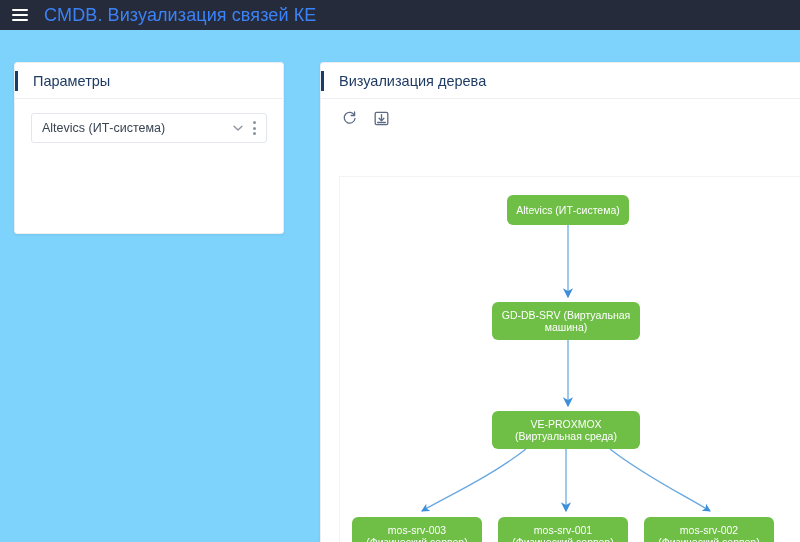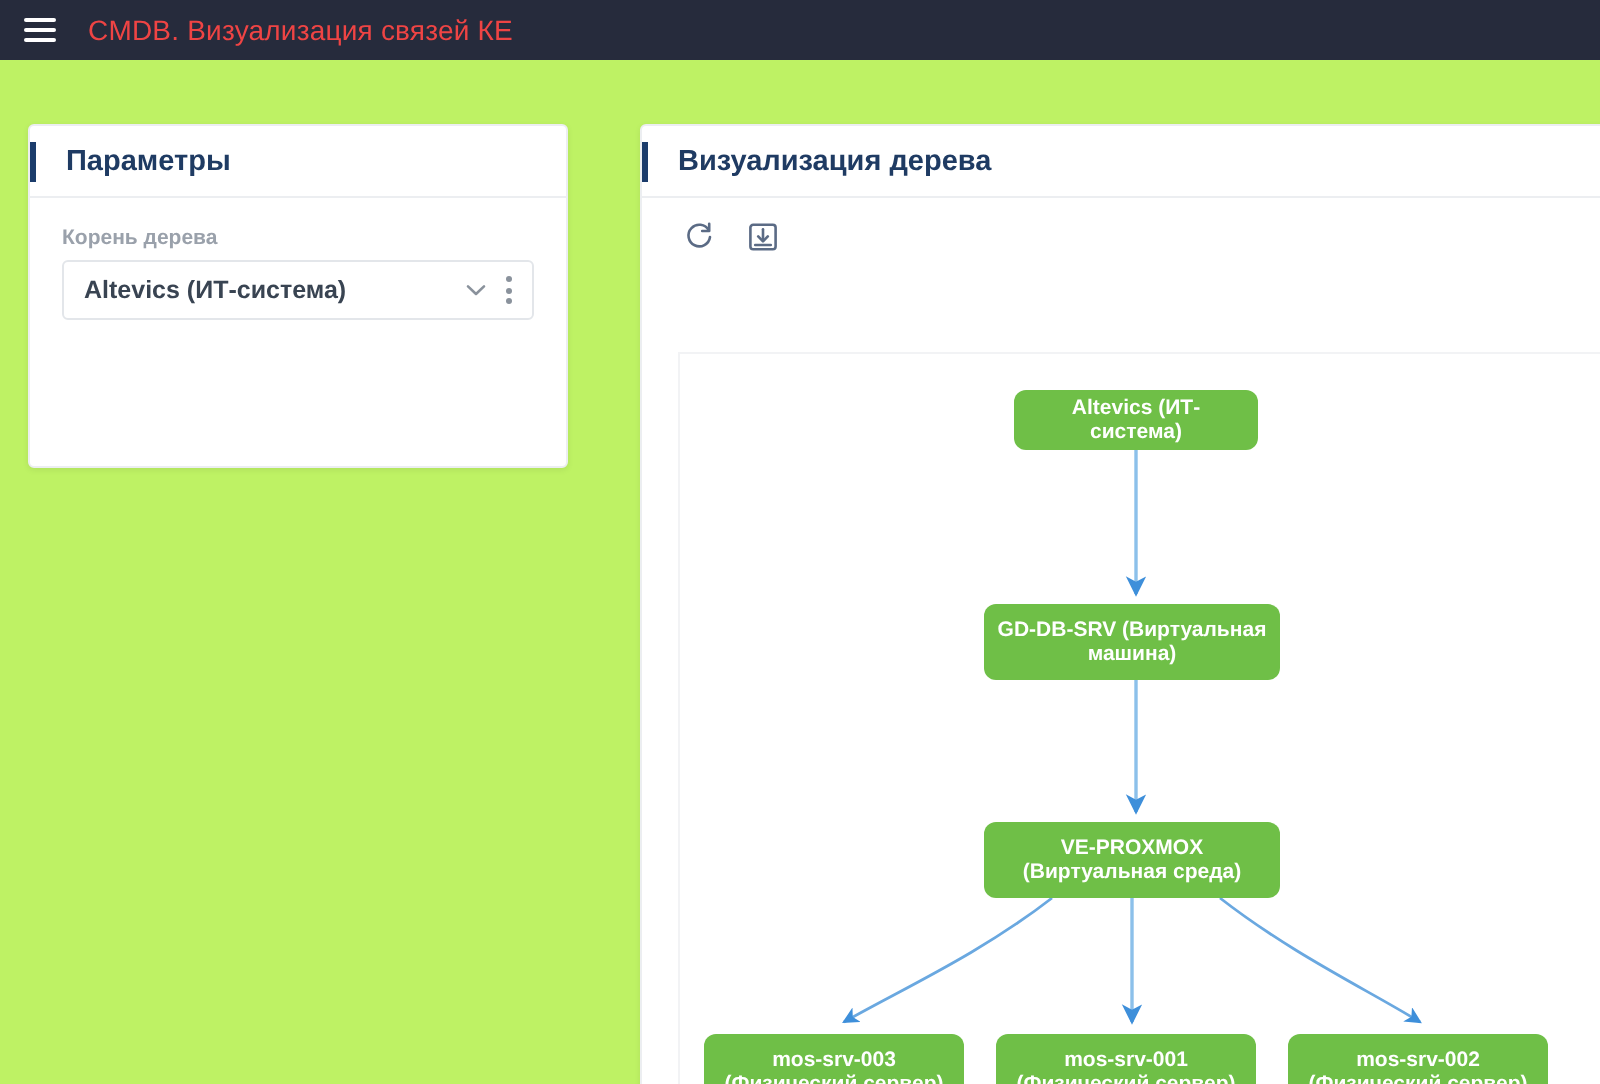--- a/index.html
+++ b/index.html
@@ -19,32 +19,31 @@
     display: flex; align-items: center;
   }
   .hamburger {
     width: 16px; height: 12px;
     margin-left: 12px; margin-right: 16px;
     display: flex; flex-direction: column; justify-content: space-between;
     cursor: pointer;
   }
   .hamburger span { display: block; height: 2px; background: #ffffff; border-radius: 1px; }
   .appbar-title {
-    color: #ef4444;
-    font-size: 14px;
+    color: #3b82f6;
+    font-size: 18px;
     letter-spacing: .1px;
     white-space: nowrap;
   }
 
   
   .page {
     position: absolute; top: 30px; left: 0;
     width: 800px; height: 512px;
-    background: #bef264;
-    font-weight: bold;
+    background: #7dd3fc;
   }
 
   
   .card {
     position: absolute;
     background: #ffffff;
     border: 1px solid #eceef1;
     border-radius: 3px;
     box-shadow: 0 1px 3px rgba(16,24,40,.08);
   }
@@ -165,21 +164,20 @@
 
 <div class="page">
 
   <div class="card" id="params-card">
     <div class="card-header">
       <div class="card-title">Параметры</div>
     </div>
     <div class="card-body">
 
       <div class="field">
-        <label class="field-label">Корень дерева</label>
         <div class="select">
           <div class="select-value">Altevics (ИТ-система)</div>
           <svg class="chevron" viewBox="0 0 14 14">
             <path d="M3 5.2 L7 9 L11 5.2" fill="none" stroke="#8a929c" stroke-width="1.3" stroke-linecap="round" stroke-linejoin="round"></path>
           </svg>
           <div class="kebab">
             <i></i>
             <i></i>
             <i></i>
           </div>

